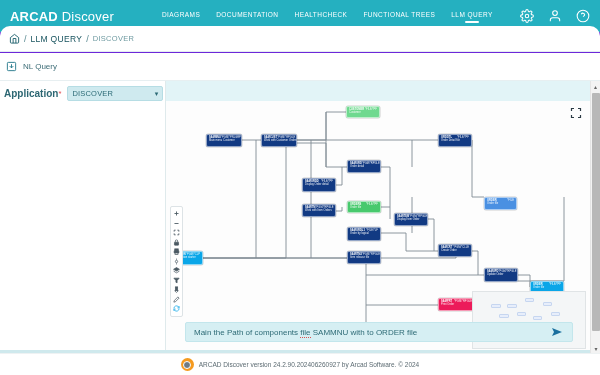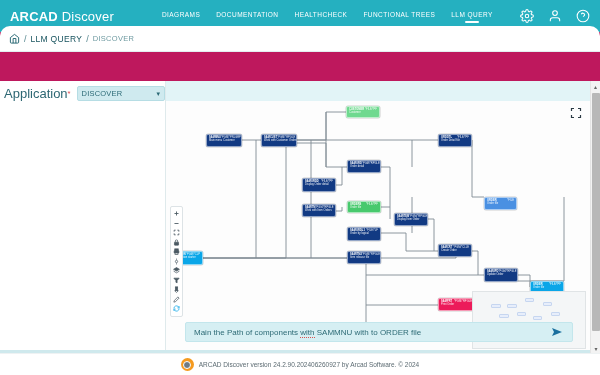--- a/index.html
+++ b/index.html
@@ -2,21 +2,21 @@
 <html><head>
 <meta charset="utf-8">
 <style>
   * { box-sizing: border-box; margin: 0; padding: 0; }
   html, body {
     width: 600px; height: 375px;
     font-family: "Liberation Sans", sans-serif;
     background: #ffffff;
     overflow: hidden;
   }
-  #app { position: relative; width: 600px; height: 375px; background: #be185d; }
+  #app { position: relative; width: 600px; height: 375px; background: #6d28d9; }
 
   
   .topbar {
     position: absolute; left: 0; top: 0; width: 600px; height: 32px;
     background: #25b0c0;
     display: flex; align-items: center;
   }
   .brand { margin-left: 10px; font-size: 13px; color: #ffffff; letter-spacing: .2px; white-space: nowrap; }
   .brand .b1 { font-weight: bold; }
   .brand .b2 { font-weight: normal; }
@@ -54,21 +54,21 @@
   .nlhdr .ico { margin-left: 6px; width: 11px; height: 11px; color: #23778a; }
   .nlhdr .ico svg { display: block; width: 11px; height: 11px; }
   .nlhdr .txt { margin-left: 6px; font-size: 8px; color: #3d6d77; }
 
   
   .leftpanel {
     position: absolute; left: 0; top: 81px; width: 166px; height: 272px;
     background: #ffffff; border-right: 1px solid #dfeaec;
   }
   .fieldrow { display: flex; align-items: center; padding: 5px 0 0 4px; }
-  .fieldlabel { font-size: 13px; color: #2d6773; white-space: nowrap; }
+  .fieldlabel { font-size: 10px; color: #2d6773; white-space: nowrap; font-weight: bold; }
   .req { color: #e0474c; font-size: 7.5px; }
   .selectbox {
     margin-left: 6px; width: 96px; height: 15px; background: #cfeaef;
     border: 1px solid #b6dde4; border-radius: 2px;
     display: flex; align-items: center; justify-content: space-between;
     padding: 0 4px; cursor: pointer;
   }
   .selectbox .val { font-size: 7.5px; color: #2b6a76; letter-spacing: .2px; }
   .selectbox .chev { font-size: 7px; color: #2b6a76; line-height: 1; }
 
@@ -197,20 +197,30 @@
         <path d="M3 10l9-7 9 7v10a2 2 0 0 1-2 2H5a2 2 0 0 1-2-2z"></path>
         <polyline points="9 22 9 12 15 12 15 22"></polyline>
       </svg>
     </div>
     <span class="crumb-sep">/</span>
     <span class="crumb-a">LLM QUERY</span>
     <span class="crumb-sep">/</span>
     <span class="crumb-b">DISCOVER</span>
   </div>
 
+  <div class="nlhdr">
+    <div class="ico">
+      <svg viewBox="0 0 24 24" fill="none" stroke="currentColor" stroke-width="2">
+        <rect x="3" y="3" width="18" height="18" rx="2"></rect>
+        <line x1="12" y1="7" x2="12" y2="15"></line>
+        <polyline points="8 11 12 15 16 11"></polyline>
+      </svg>
+    </div>
+    <span class="txt">NL Query</span>
+  </div>
 
   <div class="leftpanel">
     <div class="fieldrow">
       <span class="fieldlabel">Application</span>
         <span class="req">*</span>
       <div class="selectbox">
         <span class="val">DISCOVER</span>
         <span class="chev">▾</span>
       </div>
     </div>
@@ -523,21 +533,21 @@
             <div class="mmnode" style="left: 58px; top: 42px; width: 9px; height: 4px;"></div>
             <div class="mmnode" style="left: 20px; top: 46px; width: 10px; height: 4px;"></div>
             <div class="mmnode" style="left: 76px; top: 44px; width: 9px; height: 4px;"></div>
           </div>
       </div>
     </div>
   </div>
 
   <div class="querybar">
     <div class="querytext">
-      <span>Main the Path of components </span><span class="squig">with</span><span> SAMMNU with to ORDER file</span>
+      <span>Main the Path of components </span><span class="squig">file</span><span> SAMMNU with to ORDER file</span>
     </div>
     <div class="sendbtn">
       <svg viewBox="0 0 24 24" fill="currentColor">
           <path d="M2 4 L22 12 L2 20 L6 12 Z"></path>
         </svg>
     </div>
   </div>
 
   <div class="vscroll">
     <div class="arrowtop">▴</div>

